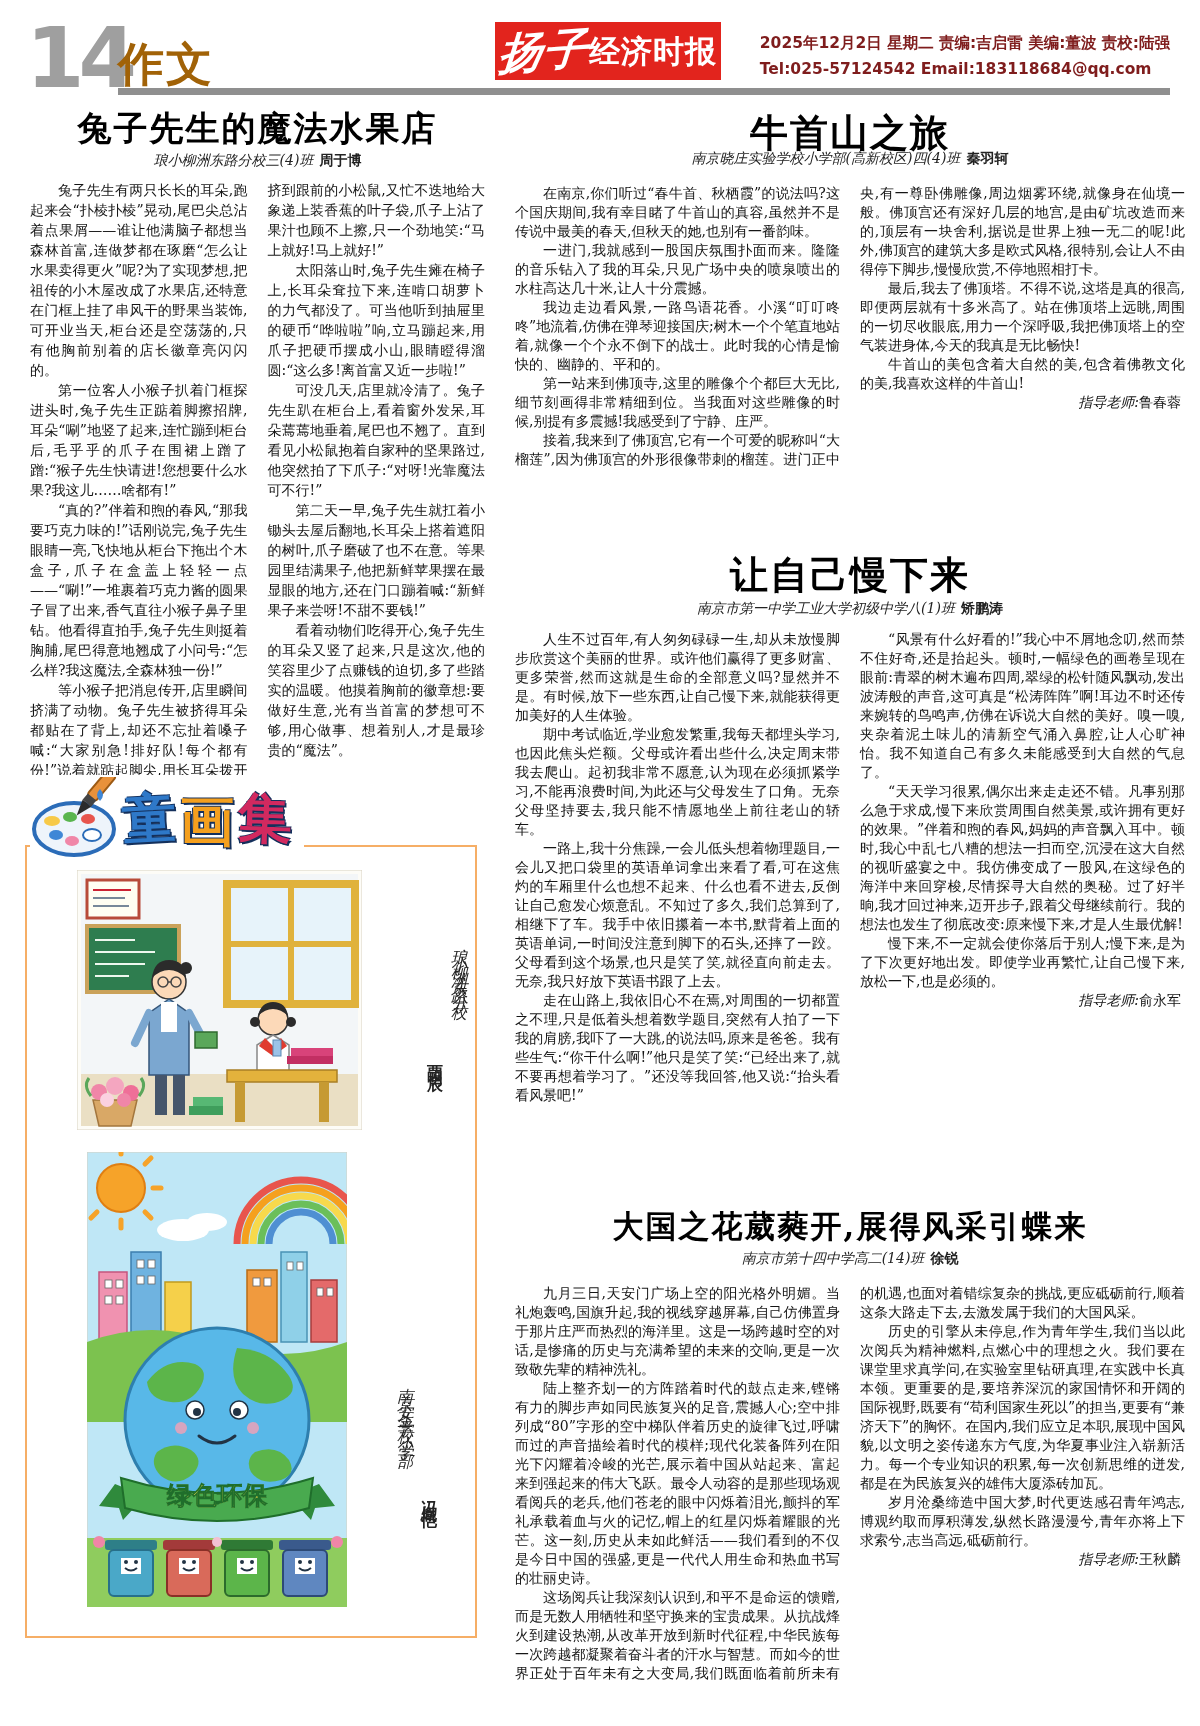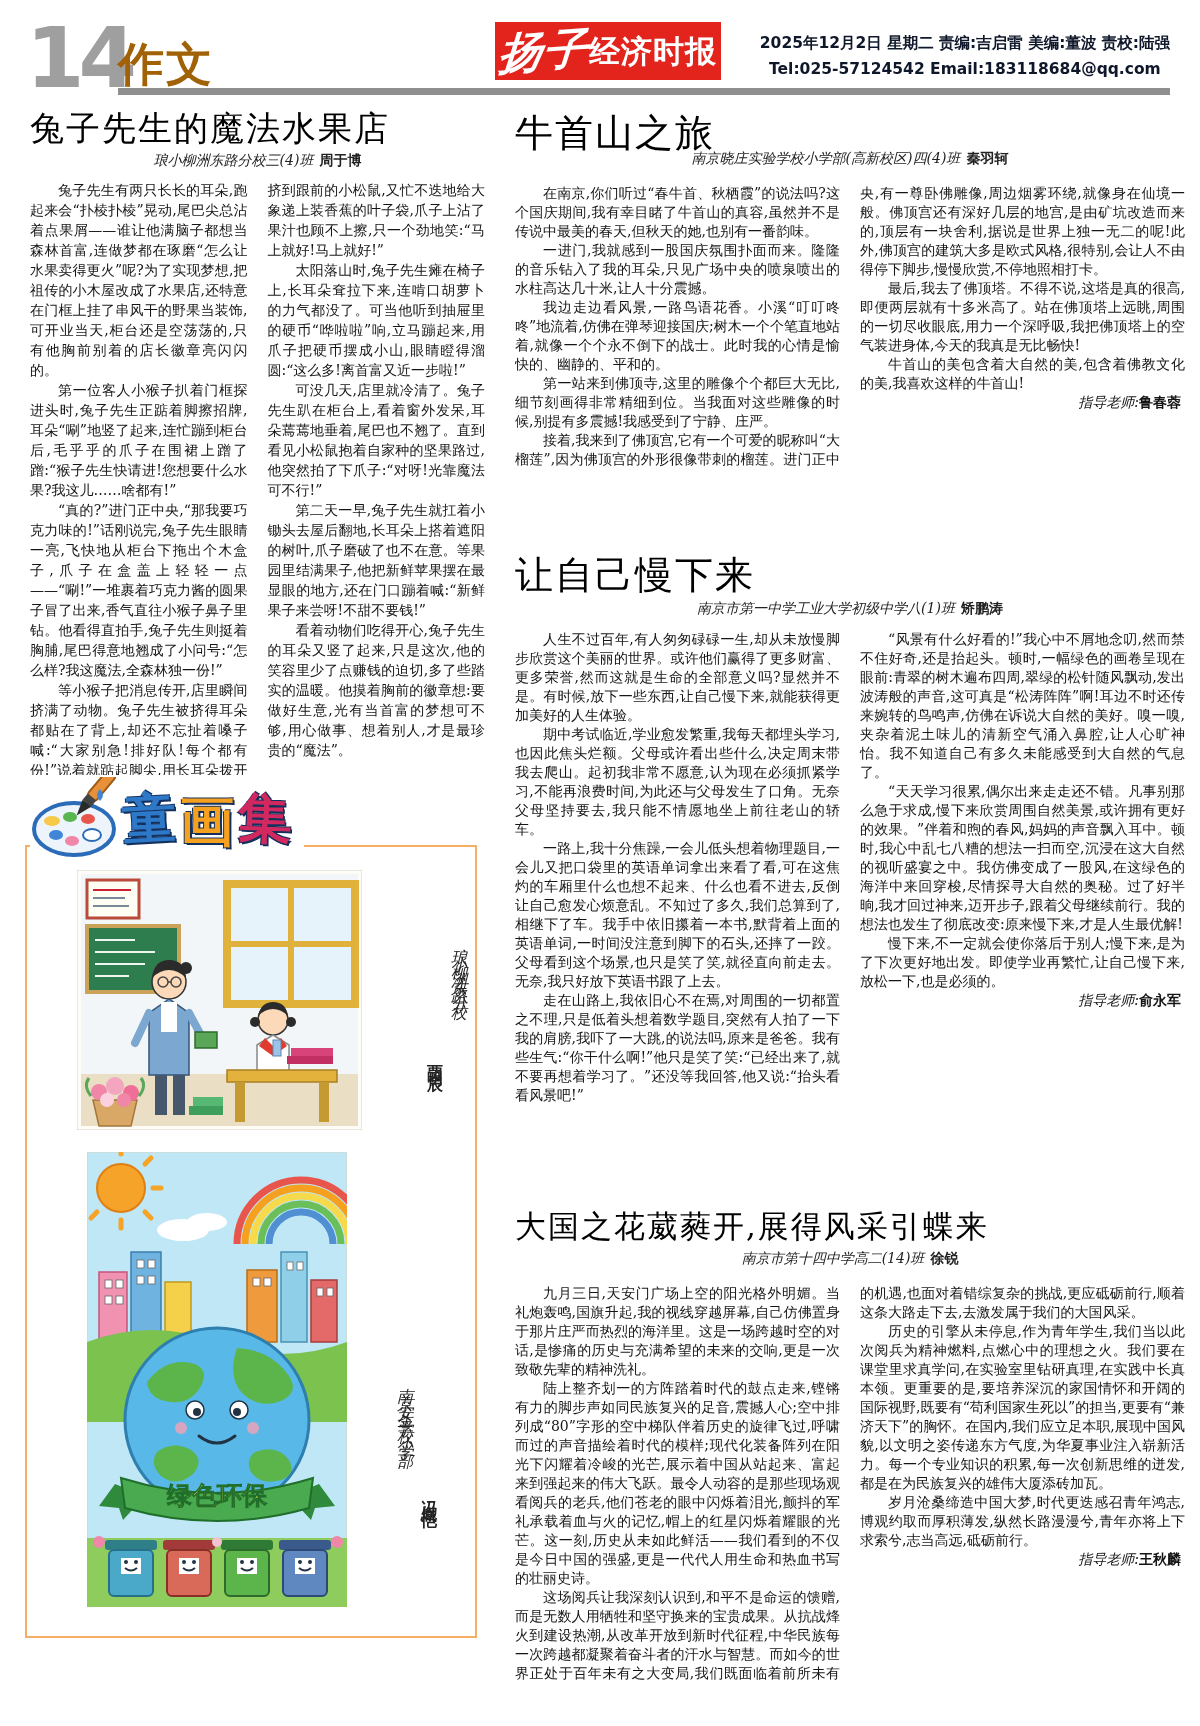--- a/index.html
+++ b/index.html
@@ -13,31 +13,31 @@
   .page-num { position:absolute; left:26px; top:16px; font-family:"DejaVu Sans","Liberation Sans",sans-serif;
     font-size:84px; font-weight:700; color:#9f9f9f; letter-spacing:-6px; line-height:1; }
   .section-name { position:absolute; left:118px; top:34px; font-family:Liberation Sans, sans-serif;
     font-size:46px; font-weight:800; color:#a16207; letter-spacing:2px; }
   .header-rule { position:absolute; left:118px; right:30px; top:88px; height:7px; background:#8f8f8f; }
   .logo-box { position:absolute; left:495px; top:22px; width:226px; height:58px; background:#e2241d;
     display:flex; align-items:center; justify-content:center; z-index:3; }
   .logo-script { color:#fff; font-size:44px; font-weight:700; font-style:italic; transform:skewX(-8deg) rotate(-4deg);
     margin-right:2px; line-height:1; }
   .logo-rest { color:#fff; font-size:31px; font-weight:800; letter-spacing:1px; line-height:1; }
-  .header-info { position:absolute; right:30px; top:30px; text-align:center;
-    font-family:"DejaVu Sans","Liberation Sans",sans-serif; font-size:15.5px; font-weight:700; color:#0f172a; line-height:26px; }
-  
-  .article-title { text-align:left; font-weight:400; color:#000; letter-spacing:2px; }
+  .header-info { position:absolute; right:30px; top:30px; text-align:left;
+    font-family:"DejaVu Sans","Liberation Sans",sans-serif; font-size:15.5px; font-weight:700; color:#7f1d1d; line-height:26px; }
+  
+  .article-title { text-align:center; font-weight:700; color:#000; letter-spacing:2px; }
   .byline { text-align:center; font-size:14px; color:#222; font-style:italic; }
   .byline .author { font-style:normal; font-weight:700; margin-left:6px; }
   .article-body { column-count:2; column-gap:20px; column-fill:auto; overflow:hidden;
     text-align:justify; font-size:14px; line-height:20px; color:#151515; }
   .article-body p { text-indent:2em; }
   .tutor-line { text-align:right; padding-right:4px; font-style:italic; }
-  .tutor-line .tutor-name { font-style:normal; font-weight:700;margin-top:12px; }
+  .tutor-line .tutor-name { font-style:normal; font-weight:400;margin-top:12px; }
   
   .a1-title { position:absolute; left:30px; top:106px; width:455px; font-size:34px; }
   .a1-byline { position:absolute; left:30px; top:152px; width:455px; }
   .a1-body { position:absolute; left:30px; top:180px; width:455px; height:612px; }
   
   .right-region { position:absolute; left:515px; top:0; width:670px; height:1726px; }
   .a2-title { position:absolute; left:0; top:108px; width:670px; font-size:38px; }
   .a2-byline { position:absolute; left:0; top:150px; width:670px; }
   .a2-body { position:absolute; left:0; top:184px; width:670px; height:298px; line-height:19px; }
   .a3-title { position:absolute; left:0; top:550px; width:670px; font-size:38px; }
@@ -80,21 +80,21 @@
     <div>Tel:025-57124542  Email:183118684@qq.com</div>
   </div>
 
   <div class="article-title a1-title">兔子先生的魔法水果店</div>
   <div class="byline a1-byline">
     <span>琅小柳洲东路分校三(4)班</span><span class="author">周于博</span>
   </div>
   <div class="article-body a1-body">
     <p>兔子先生有两只长长的耳朵,跑起来会“扑棱扑棱”晃动,尾巴尖总沾着点果屑——谁让他满脑子都想当森林首富,连做梦都在琢磨“怎么让水果卖得更火”呢?为了实现梦想,把祖传的小木屋改成了水果店,还特意在门框上挂了串风干的野果当装饰,可开业当天,柜台还是空荡荡的,只有他胸前别着的店长徽章亮闪闪的。</p>
     <p>第一位客人小猴子扒着门框探进头时,兔子先生正踮着脚擦招牌,耳朵“唰”地竖了起来,连忙蹦到柜台后,毛乎乎的爪子在围裙上蹭了蹭:“猴子先生快请进!您想要什么水果?我这儿……啥都有!”</p>
-    <p>“真的?”进门正中央,“那我要巧克力味的!”话刚说完,兔子先生眼睛一亮,飞快地从柜台下拖出个木盒子,爪子在盒盖上轻轻一点——“唰!”一堆裹着巧克力酱的圆果子冒了出来,香气直往小猴子鼻子里钻。他看得直拍手,兔子先生则挺着胸脯,尾巴得意地翘成了小问号:“怎么样?我这魔法,全森林独一份!”</p>
+    <p>“真的?”伴着和煦的春风,“那我要巧克力味的!”话刚说完,兔子先生眼睛一亮,飞快地从柜台下拖出个木盒子,爪子在盒盖上轻轻一点——“唰!”一堆裹着巧克力酱的圆果子冒了出来,香气直往小猴子鼻子里钻。他看得直拍手,兔子先生则挺着胸脯,尾巴得意地翘成了小问号:“怎么样?我这魔法,全森林独一份!”</p>
     <p>等小猴子把消息传开,店里瞬间挤满了动物。兔子先生被挤得耳朵都贴在了背上,却还不忘扯着嗓子喊:“大家别急!排好队!每个都有份!”说着就踮起脚尖,用长耳朵拨开挤到跟前的小松鼠,又忙不迭地给大象递上装香蕉的叶子袋,爪子上沾了果汁也顾不上擦,只一个劲地笑:“马上就好!马上就好!”</p>
     <p>太阳落山时,兔子先生瘫在椅子上,长耳朵耷拉下来,连啃口胡萝卜的力气都没了。可当他听到抽屉里的硬币“哗啦啦”响,立马蹦起来,用爪子把硬币摆成小山,眼睛瞪得溜圆:“这么多!离首富又近一步啦!”</p>
     <p>可没几天,店里就冷清了。兔子先生趴在柜台上,看着窗外发呆,耳朵蔫蔫地垂着,尾巴也不翘了。直到看见小松鼠抱着自家种的坚果路过,他突然拍了下爪子:“对呀!光靠魔法可不行!”</p>
     <p>第二天一早,兔子先生就扛着小锄头去屋后翻地,长耳朵上搭着遮阳的树叶,爪子磨破了也不在意。等果园里结满果子,他把新鲜苹果摆在最显眼的地方,还在门口蹦着喊:“新鲜果子来尝呀!不甜不要钱!”</p>
     <p>看着动物们吃得开心,兔子先生的耳朵又竖了起来,只是这次,他的笑容里少了点赚钱的迫切,多了些踏实的温暖。他摸着胸前的徽章想:要做好生意,光有当首富的梦想可不够,用心做事、想着别人,才是最珍贵的“魔法”。</p>
   </div>
 
   <div class="art-box">
 
     <div class="artwork artwork-1">

